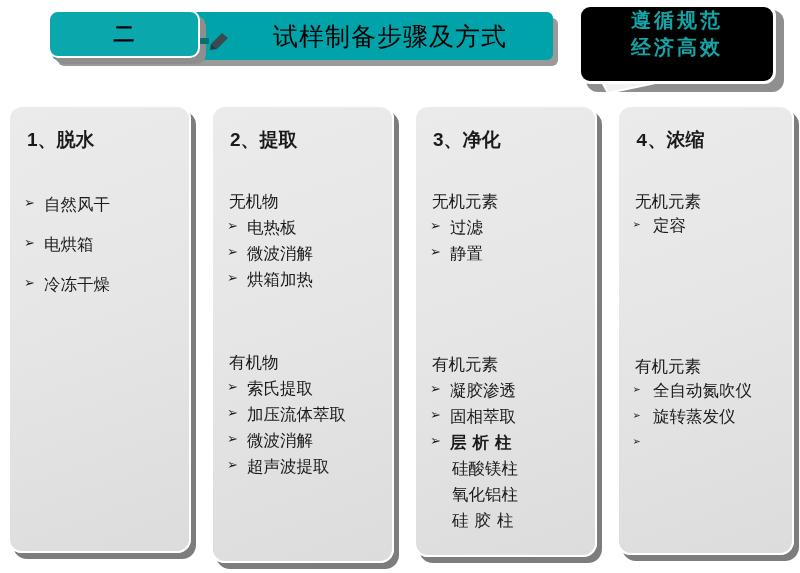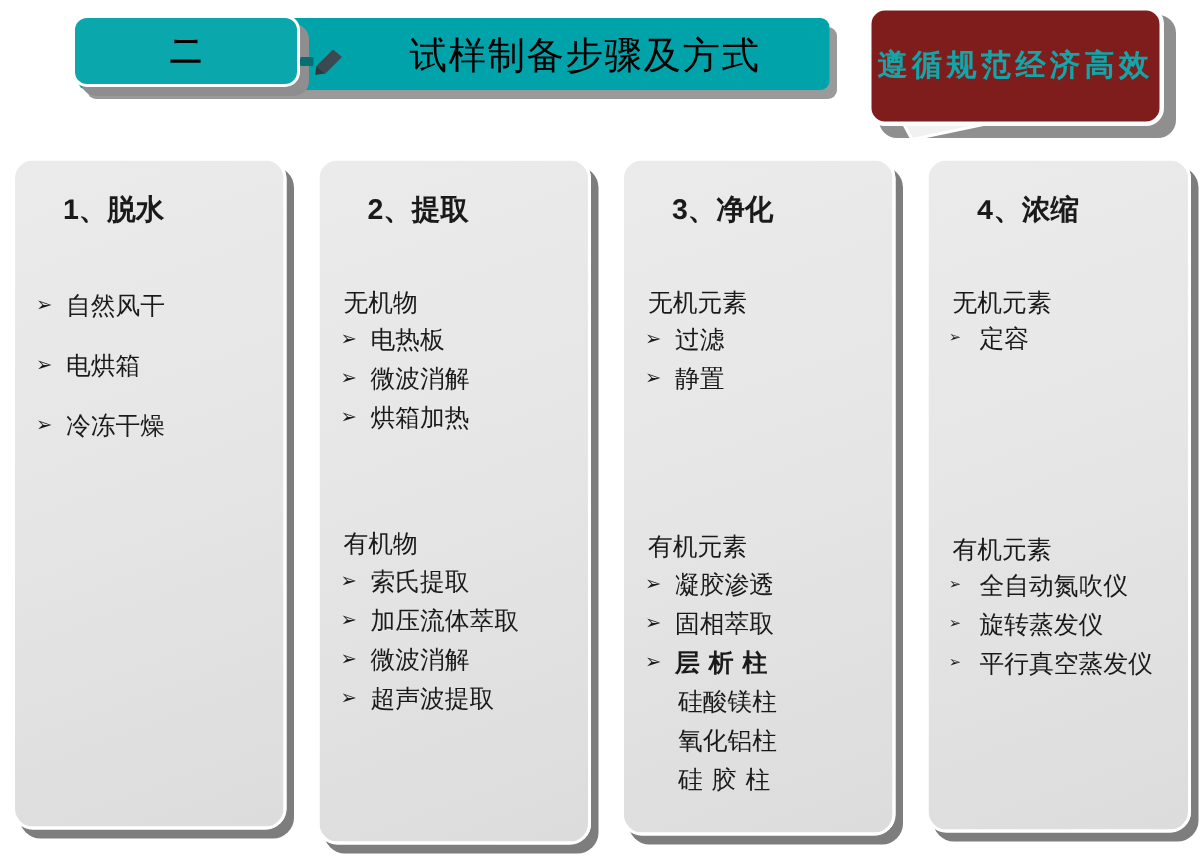--- a/index.html
+++ b/index.html
@@ -82,28 +82,27 @@
     position: absolute;
     left: 586px; top: 10px;
     width: 198px; height: 82px;
     background: #8f8f8f;
     border-radius: 12px;
   }
   .callout {
     position: absolute;
     left: 578px; top: 4px;
     width: 198px; height: 80px;
-    background: #7f1d1d;
+    background: #000000;
     border: 3px solid #ffffff;
     border-radius: 12px;
     box-sizing: border-box;
     display: flex;
-    flex-direction: row;
+    flex-direction: column;
     align-items: center;
-    justify-content: center;
   }
   .callout-line {
     font-size: 20px;
     font-weight: bold;
     color: #13a5a8;
     letter-spacing: 3px;
     line-height: 1.35;
     white-space: nowrap;
   }
   .callout-tail {
@@ -123,21 +122,21 @@
     padding: 14px 0 0 0;
     overflow: hidden;
   }
   .card-inner {
     padding: 0 14px;
   }
   .card-title {
     font-size: 19px;
     font-weight: bold;
     color: #1a1a1a;
-    margin: 6px 0 0 18px;
+    margin: 6px 0 0 3px;
     white-space: nowrap;
   }
   .group {
     margin-top: 4px;
   }
   .group-label {
     font-size: 16.5px;
     color: #1a1a1a;
     margin: 0 0 1px 2px;
     white-space: nowrap;
@@ -339,17 +338,16 @@
       <div class="bullet-row">
         <span class="bullet-mark">➢</span>
         <span class="bullet-text">全自动氮吹仪</span>
       </div>
       <div class="bullet-row">
         <span class="bullet-mark">➢</span>
         <span class="bullet-text">旋转蒸发仪</span>
       </div>
       <div class="bullet-row">
         <span class="bullet-mark">➢</span>
-        <span class="bullet-text">平行真空蒸发仪</span>
       </div>
     </div>
   </div>
 </div>
 
 </body></html>

